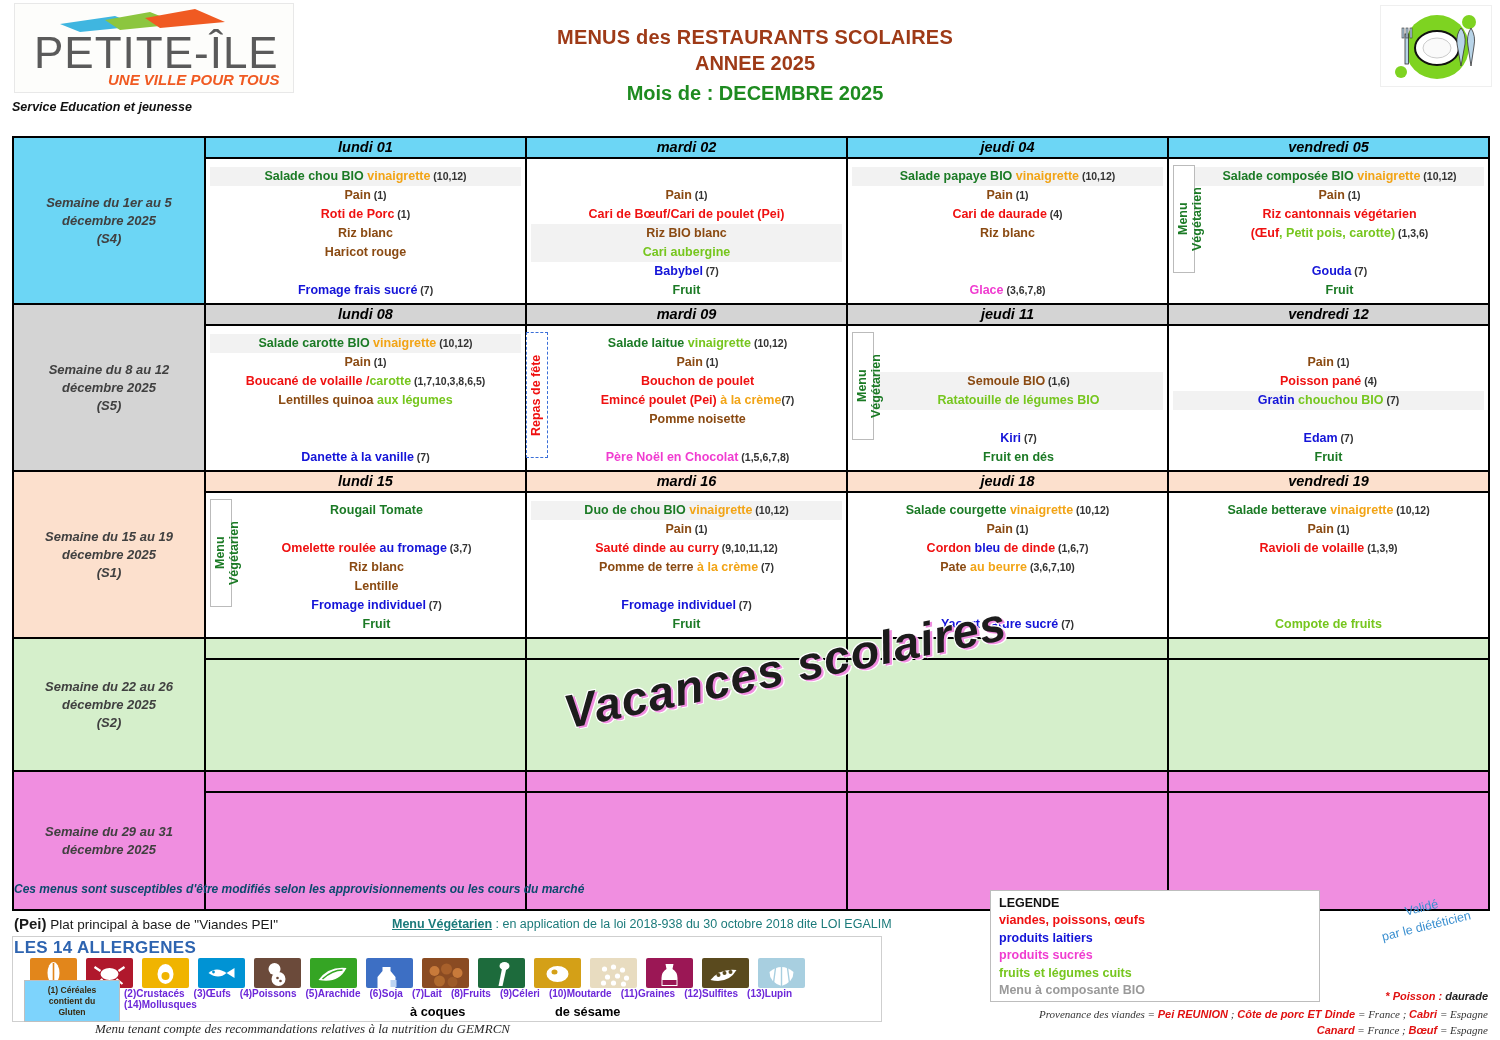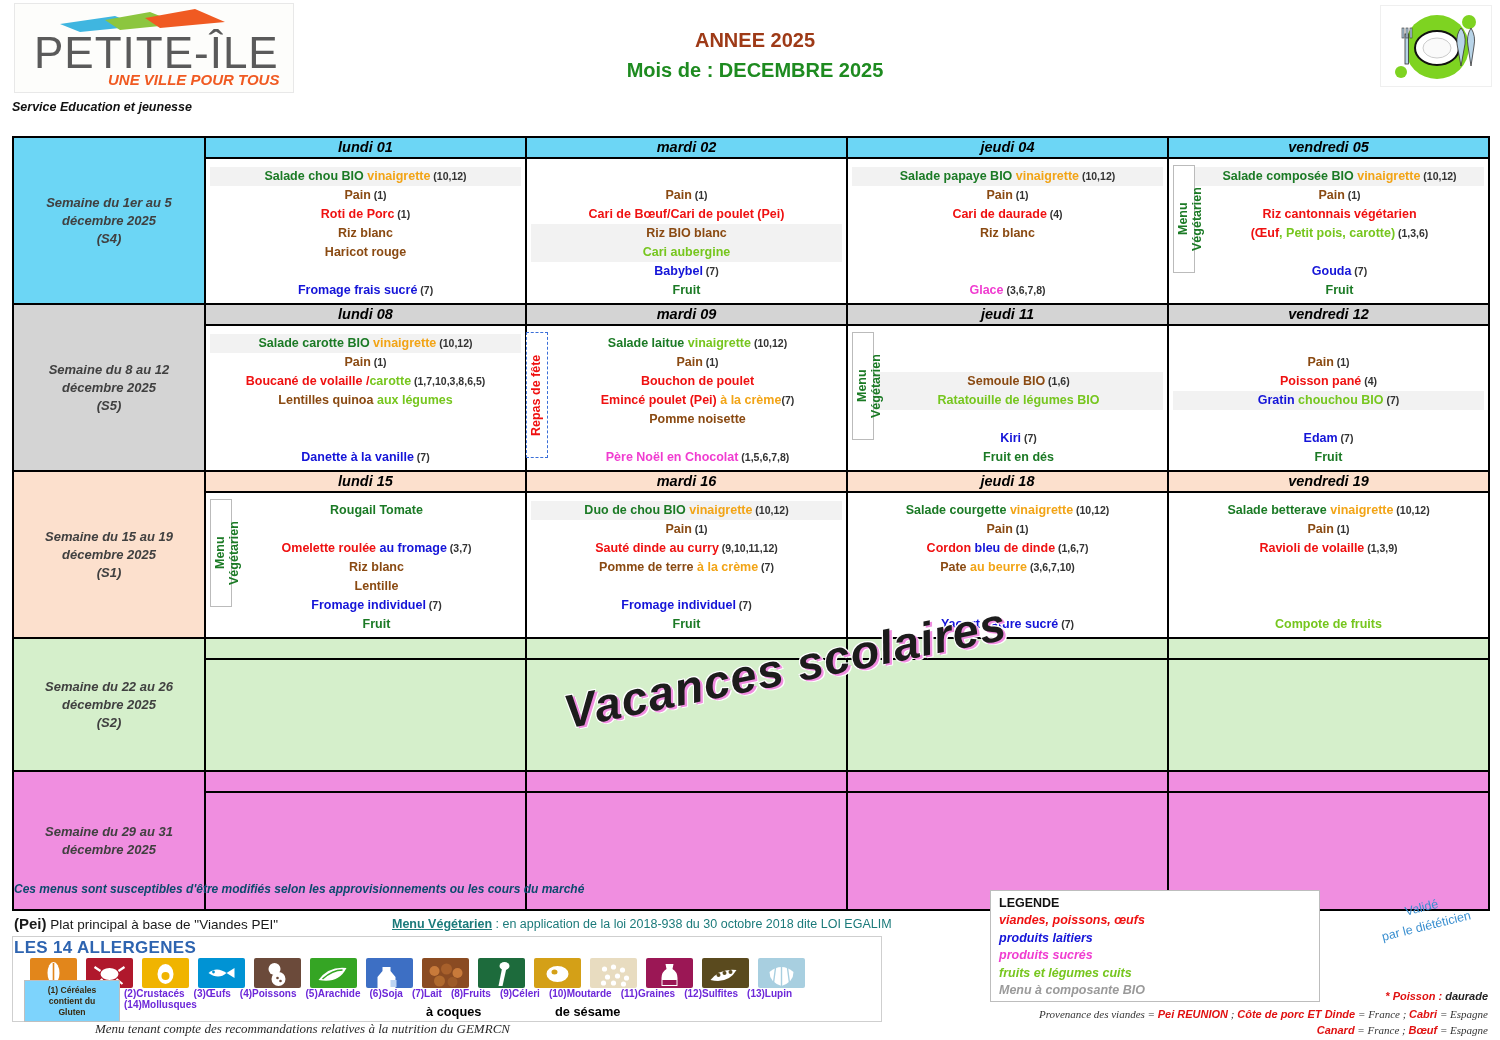--- a/index.html
+++ b/index.html
@@ -130,39 +130,39 @@
     z-index:4;
   }
   .icon-row { position:absolute; left:30px; top:958px; display:flex; gap:9px; z-index:3; }
   .alg-icon { width:47px; height:30px; border-radius:2px; position:relative; overflow:hidden; }
   .alg-names {
     position:absolute; left:24px; top:988px; width:840px;
     font-size:10px; font-weight:bold; color:#6d28d9; z-index:3;
   }
   .alg-names .grp { display:inline-block; margin-right:9px; }
   .sub-sesame { position:absolute; left:555px; top:1004px; font-size:12.8px; font-weight:bold; }
-  .sub-coques { position:absolute; left:410px; top:1004px; font-size:12.8px; font-weight:bold;margin-left:16px; }
+  .sub-coques { position:absolute; left:410px; top:1004px; font-size:12.8px; font-weight:bold; }
   .gluten-tag {
     position:absolute; left:24px; top:980px; width:96px; height:42px;
     border:1px solid #bfbfbf; background:#7dd3fc; z-index:5;
     font-size:8.6px; font-weight:bold; color:#3a2a10; text-align:center;
     line-height:11px; padding-top:4px;
   }
   .gemrcn {
     position:absolute; left:95px; top:1021px;
     font-family:"Liberation Serif", serif; font-style:italic; font-size:13px; color:#2a2a2a;
   }
 
   
   .legend-box {
     position:absolute; left:990px; top:890px; width:330px; height:112px;
     border:1px solid #bdbdbd; background:#fff; padding:5px 8px;
   }
   .legend-title { font-size:12.5px; font-weight:bold; color:#111; margin-bottom:2px; }
-  .legend-cols { display:flex; gap:22px;font-style:italic; }
+  .legend-cols { display:flex; gap:22px; }
   .legend-col { font-size:12.5px; font-weight:bold; line-height:17.5px; }
   .legend-col.a { width:160px; }
 
   .valide {
     position:absolute; left:1372px; top:898px; width:110px; height:62px;
     transform:rotate(-14deg);
     font-size:12.5px; color:#3a8fd0; text-align:center; line-height:19px;
   }
   .poisson-note {
     position:absolute; right:12px; top:990px; font-size:11px; font-weight:bold; font-style:italic;
@@ -188,20 +188,21 @@
       <path d="M40 18 L95 10 L120 20 L60 26 Z" fill="#3fb6e0"></path>
       <path d="M85 14 L130 6 L160 18 L100 24 Z" fill="#8cc63f"></path>
       <path d="M125 12 L175 3 L205 16 L140 22 Z" fill="#f05a22"></path>
       <text x="14" y="62" font-family="Liberation Sans, sans-serif" font-size="44" fill="#5a5a5a" letter-spacing="1">PETITE-ÎLE</text>
       <text x="88" y="79" font-family="Liberation Sans, sans-serif" font-size="15" font-weight="bold" font-style="italic" fill="#f05a22">UNE VILLE POUR TOUS</text>
     </svg>
   </div>
   <div class="service-line">Service Education et jeunesse</div>
 
   <div class="title-wrap">
+    <div class="title1">MENUS des RESTAURANTS SCOLAIRES</div>
     <div class="title2">ANNEE 2025</div>
     <div class="title3">Mois de :  DECEMBRE 2025</div>
   </div>
 
   <div class="rest-logo">
     <svg viewBox="0 0 112 82" width="112" height="82">
       <circle cx="56" cy="41" r="32" fill="#7ed321"></circle>
       <circle cx="88" cy="16" r="7" fill="#7ed321"></circle>
       <circle cx="20" cy="66" r="6" fill="#7ed321"></circle>
       <ellipse cx="56" cy="42" rx="22" ry="17" fill="#ffffff" stroke="#111" stroke-width="2"></ellipse>

